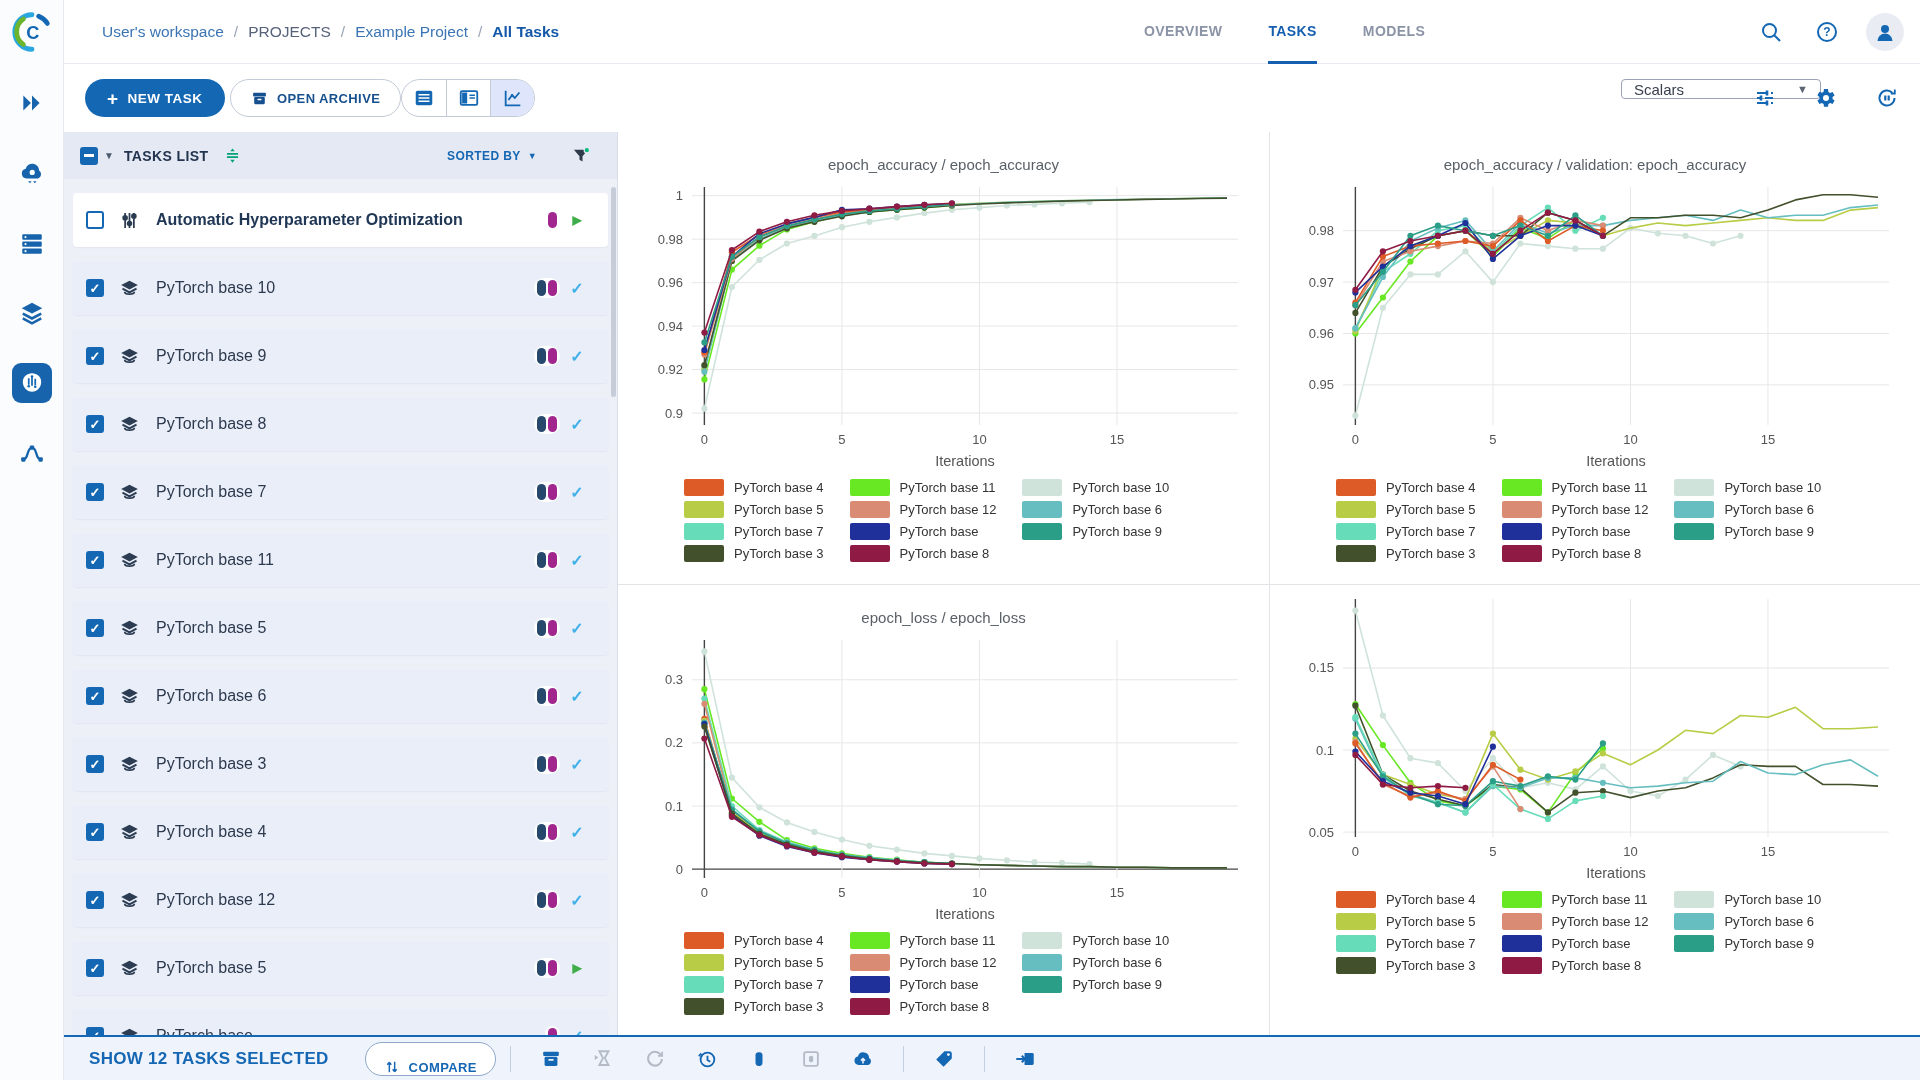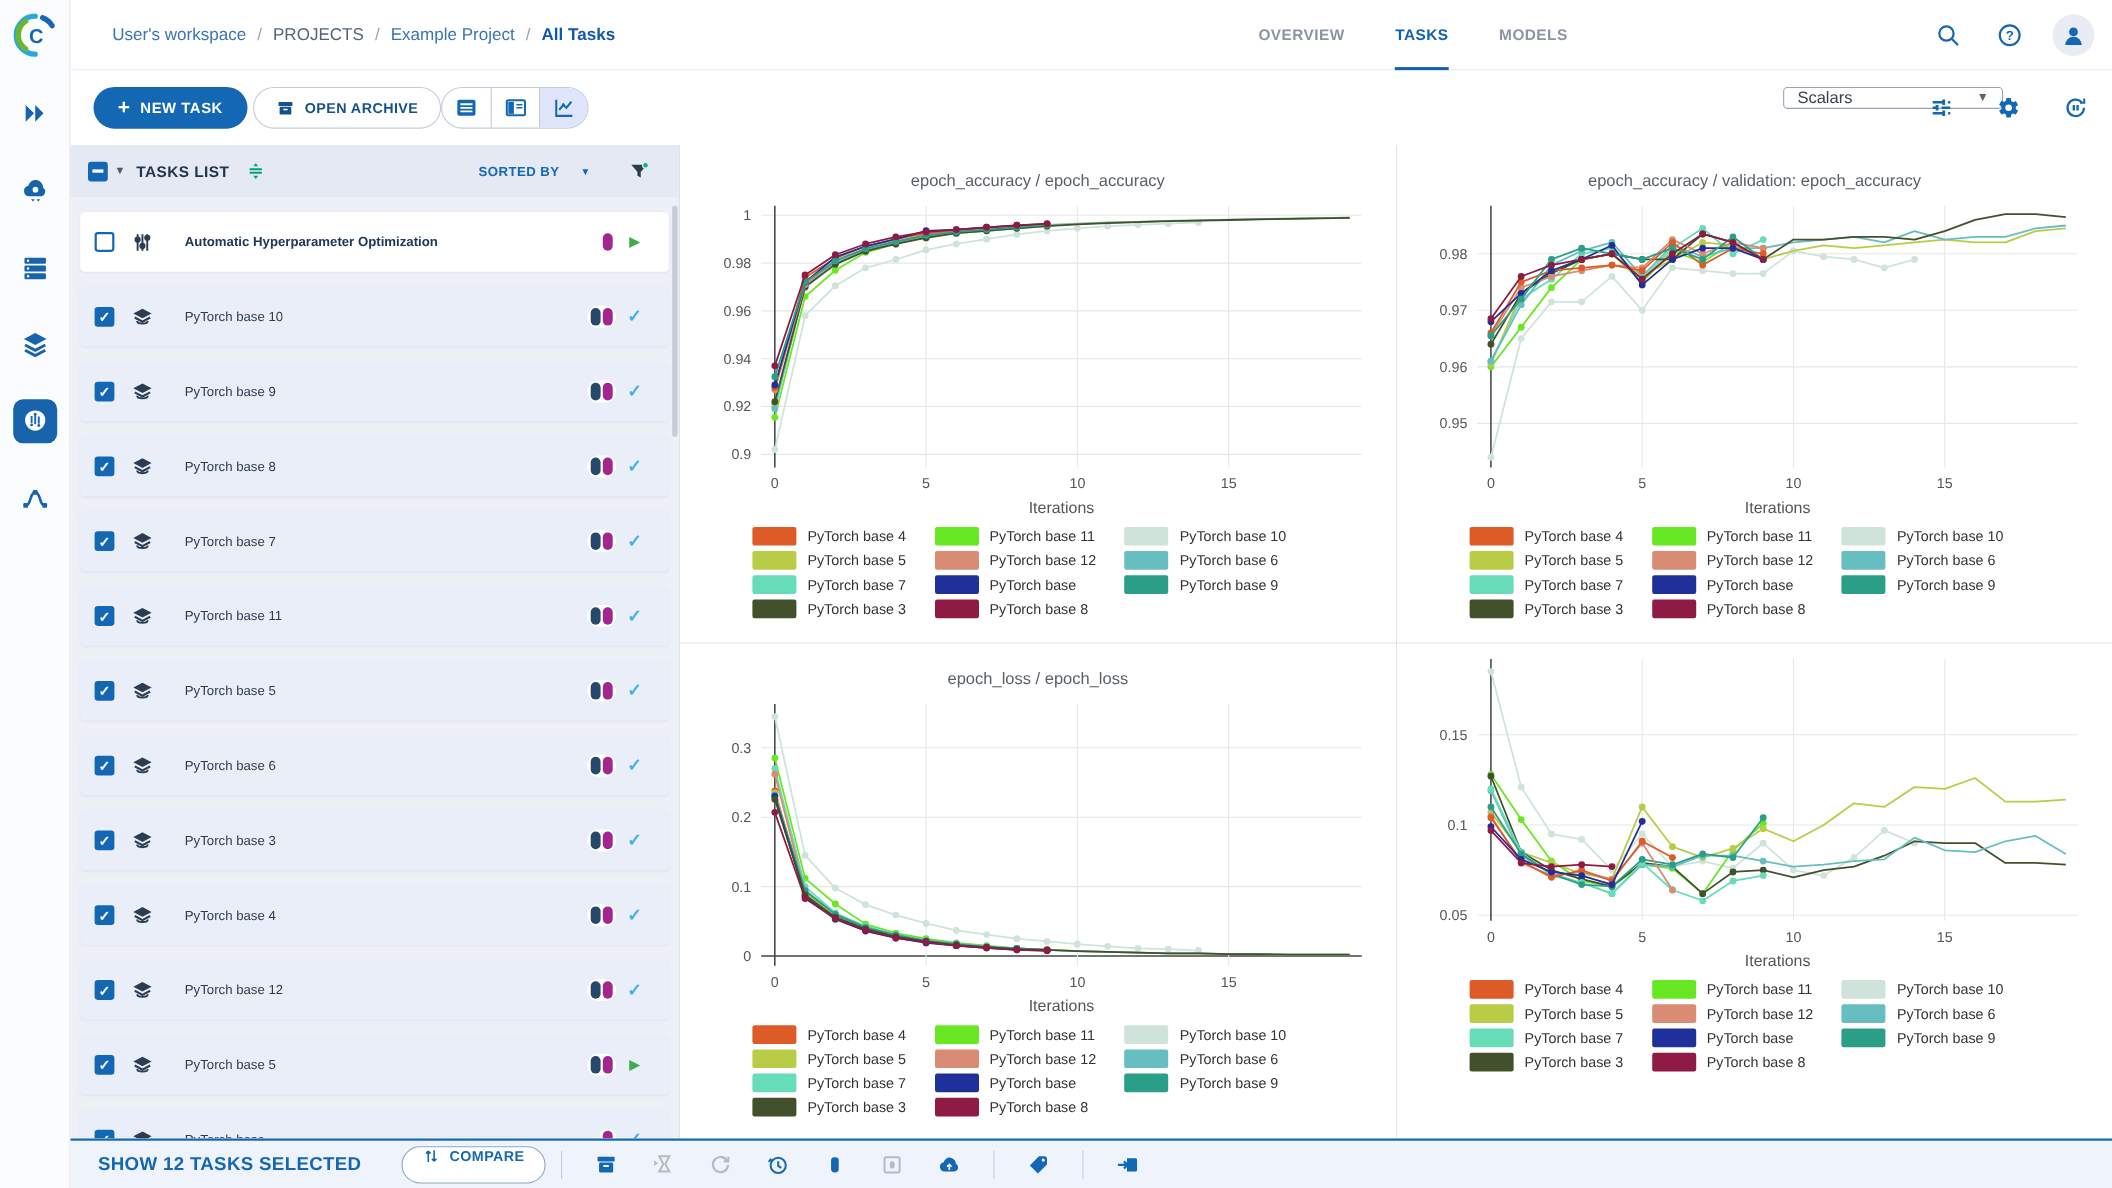--- a/index.html
+++ b/index.html
@@ -63,32 +63,32 @@
     background:#eef0f8; }
   .list-header { height:47px; background:#e4e9f4; display:flex; align-items:center; padding:0 16px; }
   .chk { width:18px; height:18px; border:2px solid #1467b3; border-radius:3px; background:#fff;
     display:flex; align-items:center; justify-content:center; cursor:pointer; flex:none; }
   .chk.on { background:#1467b3; color:#fff; font-size:13px; font-weight:bold; line-height:1; }
   .chk.ind { background:#1467b3; }
   .chk.ind::after { content:""; width:10px; height:2.5px; background:#fff; display:block; }
   .hdr-caret { color:#4d5a6e; font-size:10px; margin:0 10px 0 6px; cursor:pointer; }
   .list-title { font-size:14px; font-weight:bold; letter-spacing:.4px; color:#23354e; }
   .density { margin-left:14px; cursor:pointer; display:flex; }
-  .sorted { margin-left:auto; display:flex; align-items:center; gap:19px; color:#1567b4;
+  .sorted { margin-left:auto; display:flex; align-items:center; gap:7px; color:#1567b4;
     font-size:12px; font-weight:bold; letter-spacing:.4px; cursor:pointer; }
   .sorted .caret { font-size:9px; }
   .filter-btn { margin-left:34px; margin-right:10px; cursor:pointer; position:relative; display:flex; }
   .rows { position:absolute; top:47px; bottom:0; left:0; right:0; overflow:hidden; padding:14px 9px 0 9px; }
   .row { height:54px; border-radius:4px; background:#fff; margin-bottom:14px;
     display:flex; align-items:center; padding:0 14px 0 13px; cursor:pointer;
     box-shadow:0 1px 2px rgba(40,60,110,.06); }
   .row.sel { background:#e9eef9; }
   .row .ticon { margin-left:15px; display:flex; flex:none; }
   .row .ticon svg { width:21px; height:21px; fill:#2c3c52; }
-  .row .rname { margin-left:28px; font-size:12px; color:#2d3a4e; white-space:nowrap;
+  .row .rname { margin-left:16px; font-size:16px; color:#2d3a4e; white-space:nowrap;
     overflow:hidden; text-overflow:ellipsis; }
   .row .rname.bold { font-weight:bold; color:#1f3least55; color:#203755; }
   .pills { margin-left:auto; background:#fff; border-radius:11px; padding:2px 3px;
     display:flex; gap:2px; flex:none; }
   .pill { width:9px; height:16px; border-radius:5px; }
   .rstatus { width:34px; text-align:center; flex:none; font-weight:bold; }
   .rstatus.completed { color:#41b1e8; font-size:16px; }
   .rstatus.running { color:#3fae4a; font-size:12px; }
   .list-scroll { position:absolute; right:1px; top:55px; width:5px; height:210px;
     background:#c7ccd9; border-radius:3px; cursor:pointer; }
@@ -106,21 +106,21 @@
   .litem { display:flex; align-items:center; gap:10px; cursor:pointer; }
   .lswatch { width:40px; height:17px; border-radius:2px; flex:none; }
   .llabel { font-size:13px; color:#333; white-space:nowrap; }
 
   
   .bottombar { position:absolute; left:0; right:0; bottom:0; height:45px; background:#eef3fc;
     border-top:2px solid #1467b3; display:flex; align-items:center; }
   .show-sel { margin-left:89px; color:#1567b4; font-size:17px; font-weight:bold; letter-spacing:.3px; cursor:pointer; }
   .compare-btn { margin-left:36px; height:34px; padding:0 18px; border:1px solid #8fa8c8; border-radius:17px;
     background:#fff; color:#1567b4; font-size:13px; font-weight:bold; letter-spacing:.4px;
-    display:flex; align-items:flex-start; gap:9px; cursor:pointer; }
+    display:flex; align-items:flex-end; gap:9px; cursor:pointer; }
   .bb-div { width:1px; height:26px; background:#c3cfdf; margin:0 14px; }
   .bb-icons { display:flex; align-items:center; }
   .bb-btn { width:52px; height:34px; display:flex; align-items:center; justify-content:center; cursor:pointer; }
   .bb-btn.disabled { cursor:default; }
   .bb-btn svg { width:22px; height:22px; }
 </style>
 </head>
 <body>
 
 <div class="app">

